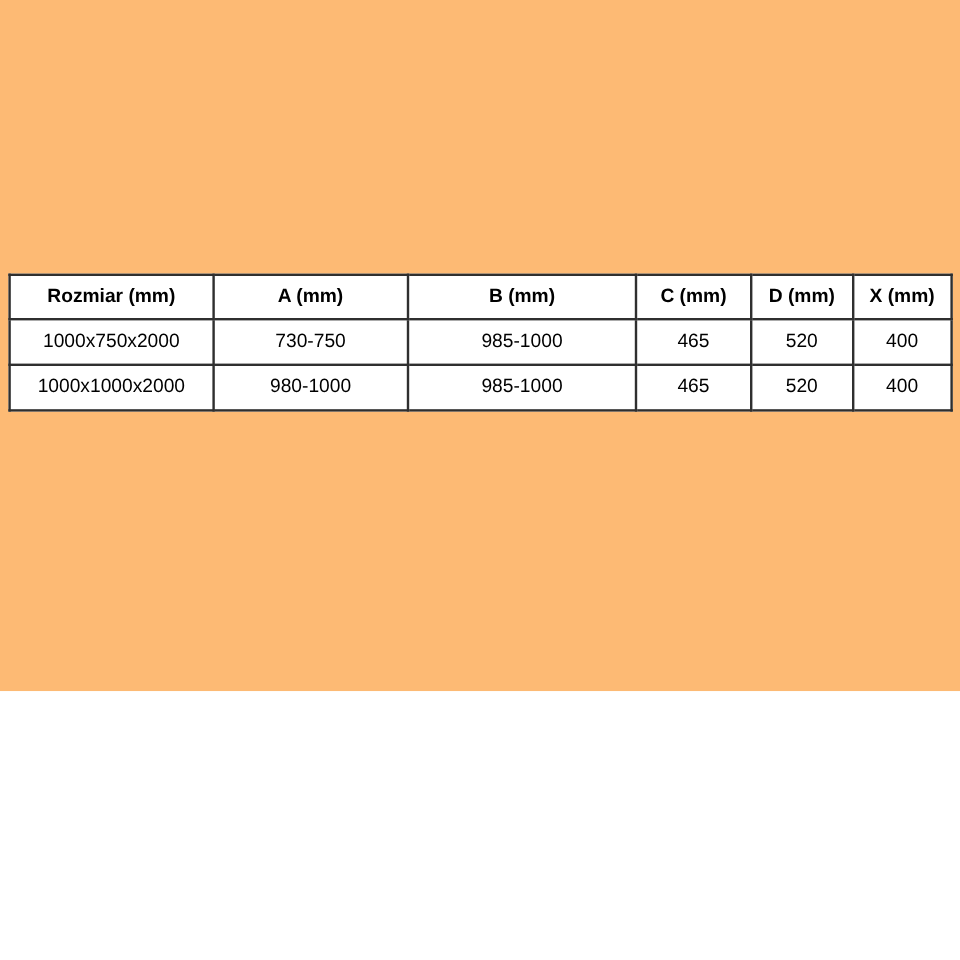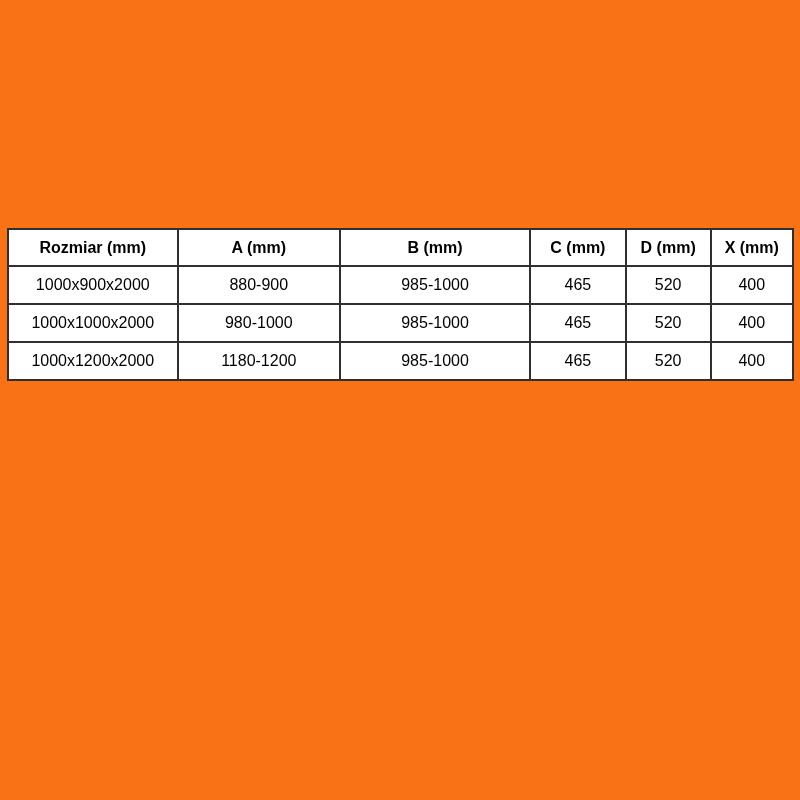--- a/index.html
+++ b/index.html
@@ -3,22 +3,22 @@
 <meta charset="utf-8">
 <style>
   html, body {
     margin: 0;
     padding: 0;
     background: #ffffff;
   }
   .page {
     position: relative;
     width: 800px;
-    height: 800px;
-    background: #f97316;
+    height: 576px;
+    background: #fdba74;
     font-family: "Liberation Sans", sans-serif;
     overflow: hidden;
   }
   table.spec-table {
     position: absolute;
     left: 7px;
     top: 228px;
     width: 787px;
     border-collapse: collapse;
     table-layout: fixed;
@@ -69,38 +69,30 @@
         <th>Rozmiar (mm)</th>
         <th>A (mm)</th>
         <th>B (mm)</th>
         <th>C (mm)</th>
         <th>D (mm)</th>
         <th>X (mm)</th>
       </tr>
     </thead>
     <tbody>
       <tr>
-        <td>1000x900x2000</td>
-        <td>880-900</td>
+        <td>1000x750x2000</td>
+        <td>730-750</td>
         <td>985-1000</td>
         <td>465</td>
         <td>520</td>
         <td>400</td>
       </tr>
       <tr>
         <td>1000x1000x2000</td>
         <td>980-1000</td>
         <td>985-1000</td>
         <td>465</td>
         <td>520</td>
         <td>400</td>
       </tr>
-      <tr>
-        <td>1000x1200x2000</td>
-        <td>1180-1200</td>
-        <td>985-1000</td>
-        <td>465</td>
-        <td>520</td>
-        <td>400</td>
-      </tr>
     </tbody>
   </table>
 </div>
 
 </body></html>

